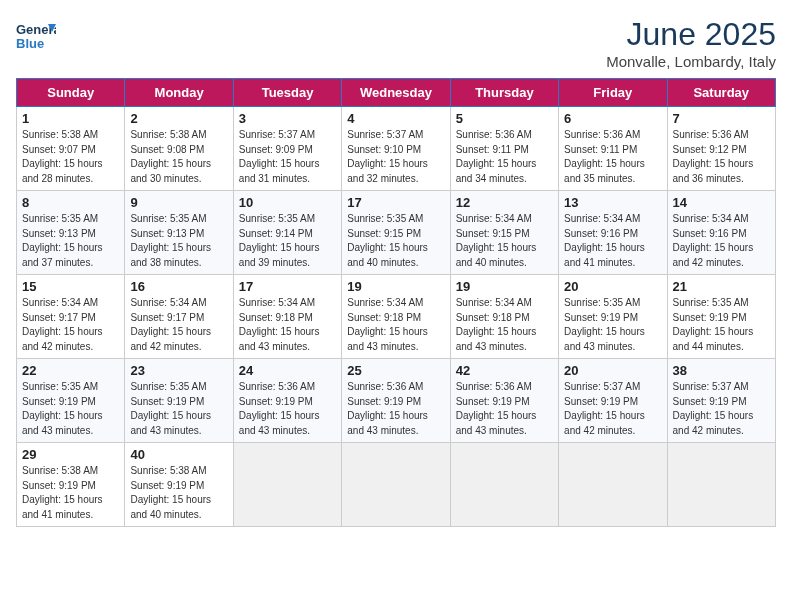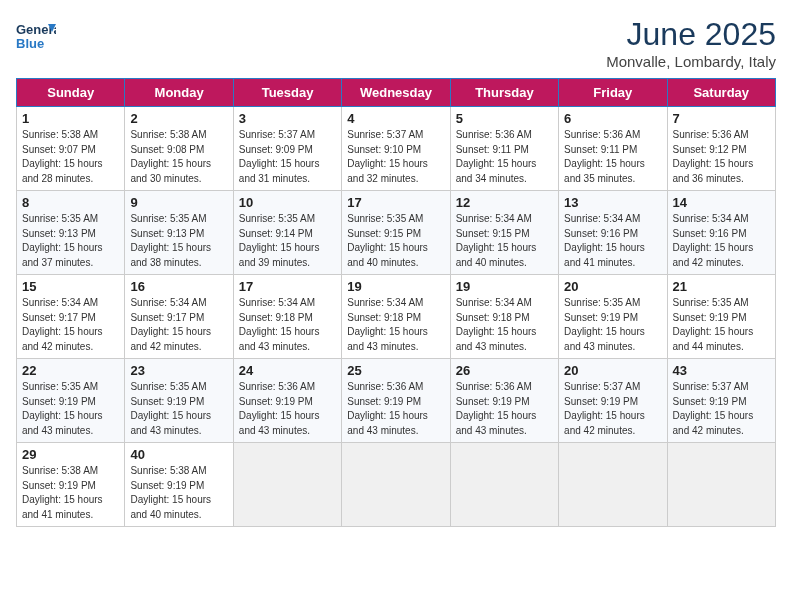--- a/index.html
+++ b/index.html
@@ -211,29 +211,29 @@
         </td>
         <td>
           <span class="day-num">24</span>
           <div class="cell-text">Sunrise: 5:36 AM<br>Sunset: 9:19 PM<br>Daylight: 15 hours<br>and 43 minutes.</div>
         </td>
         <td>
           <span class="day-num">25</span>
           <div class="cell-text">Sunrise: 5:36 AM<br>Sunset: 9:19 PM<br>Daylight: 15 hours<br>and 43 minutes.</div>
         </td>
         <td>
-          <span class="day-num">26</span>
+          <span class="day-num">42</span>
           <div class="cell-text">Sunrise: 5:36 AM<br>Sunset: 9:19 PM<br>Daylight: 15 hours<br>and 43 minutes.</div>
         </td>
         <td>
           <span class="day-num">20</span>
           <div class="cell-text">Sunrise: 5:37 AM<br>Sunset: 9:19 PM<br>Daylight: 15 hours<br>and 42 minutes.</div>
         </td>
         <td>
-          <span class="day-num">43</span>
+          <span class="day-num">38</span>
           <div class="cell-text">Sunrise: 5:37 AM<br>Sunset: 9:19 PM<br>Daylight: 15 hours<br>and 42 minutes.</div>
         </td>
       </tr>
       <tr>
         <td>
           <span class="day-num">29</span>
           <div class="cell-text">Sunrise: 5:38 AM<br>Sunset: 9:19 PM<br>Daylight: 15 hours<br>and 41 minutes.</div>
         </td>
         <td>
           <span class="day-num">40</span>

